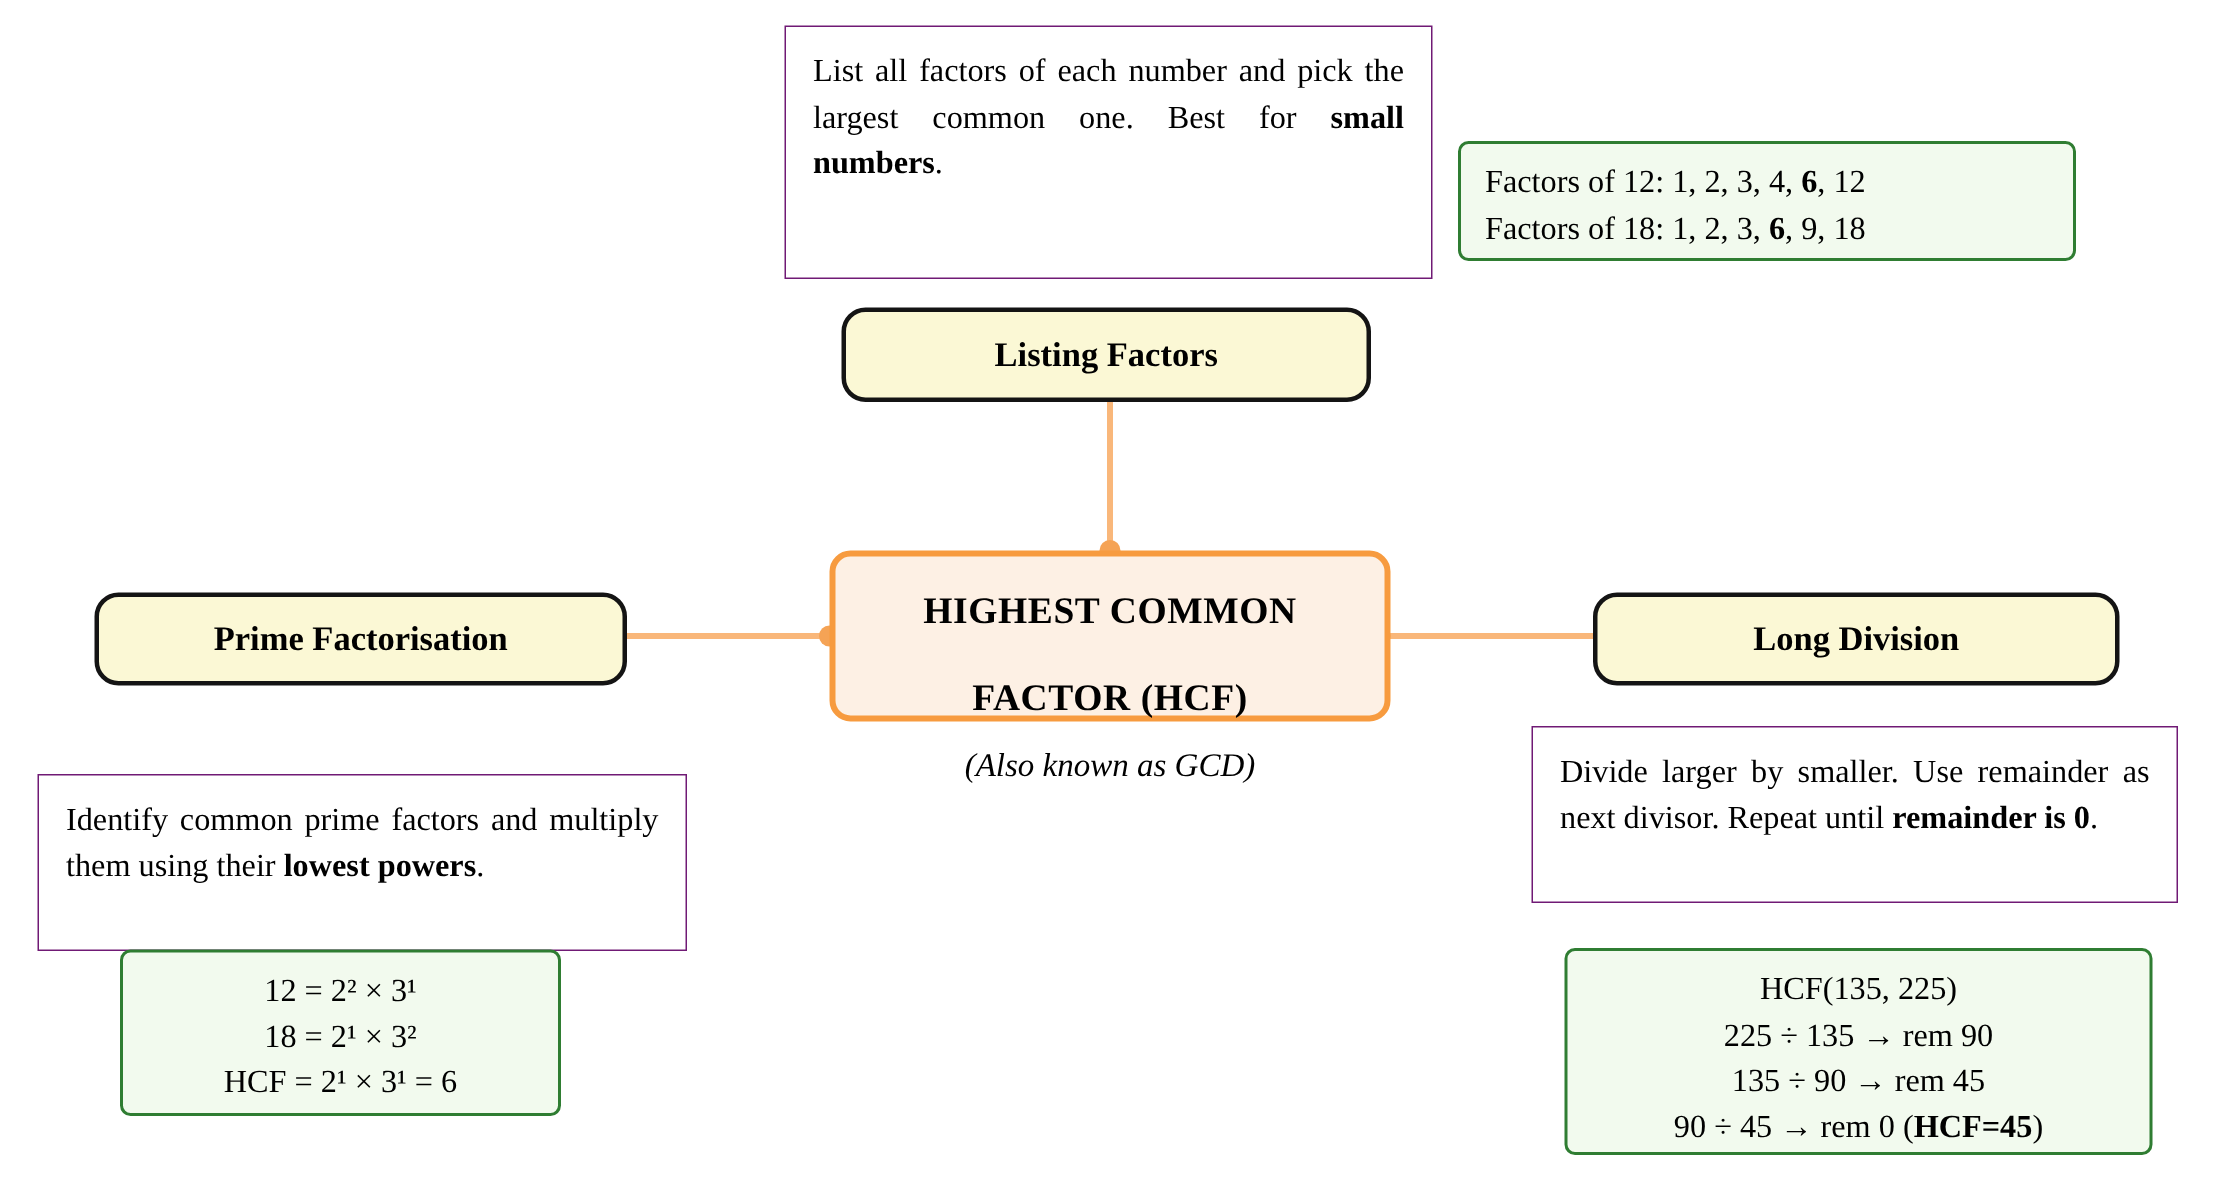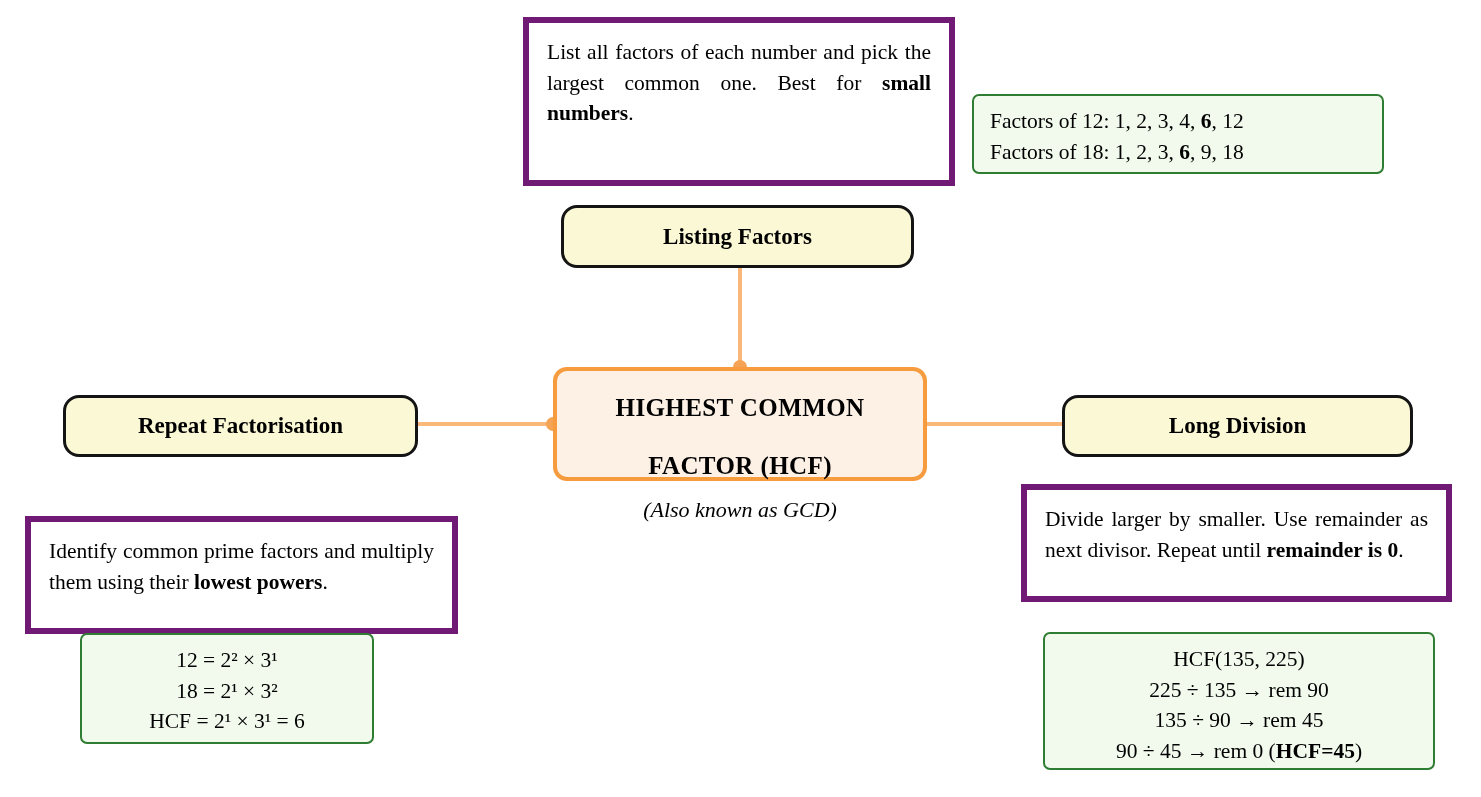--- a/index.html
+++ b/index.html
@@ -89,21 +89,21 @@
   }
   #node-listing   { left: 561px;  top: 205px; width: 353px; height: 63px; }
   #node-prime     { left: 63px;   top: 395px; width: 355px; height: 62px; }
   #node-longdiv   { left: 1062px; top: 395px; width: 351px; height: 62px; }
 
   
   .desc-box {
     position: absolute;
     box-sizing: border-box;
     background: #ffffff;
-    border: 6px solid #701a75;
+    border: 1px solid #701a75;
     font-size: 21.5px;
     line-height: 1.42;
     text-align: justify;
     text-align-last: left;
     padding: 14px 18px 12px 18px;
     z-index: 3;
   }
   #desc-listing { left: 523px;  top: 17px;  width: 432px; height: 169px; }
   #desc-prime   { left: 25px;   top: 480px; width: 433px; height: 118px; margin-top: 36px; }
   #desc-longdiv { left: 1021px; top: 484px; width: 431px; height: 118px; }
@@ -163,21 +163,21 @@
   <div class="desc-box" id="desc-listing">
     <span>List all factors of each number and pick the largest common one. Best for </span><b>small numbers</b><span>.</span>
   </div>
 
   <div class="ex-box" id="ex-listing">
     <div class="exline"><span>Factors of 12:</span><span> 1, 2, 3, 4, </span><b>6</b><span>, 12</span></div>
     <div class="exline"><span>Factors of 18:</span><span> 1, 2, 3, </span><b>6</b><span>, 9, 18</span></div>
   </div>
 
   <div class="node-branch" id="node-prime">
-    <span>Repeat Factorisation</span>
+    <span>Prime Factorisation</span>
   </div>
 
   <div class="desc-box" id="desc-prime">
     <span>Identify common prime factors and multiply them using their </span><b>lowest powers</b><span>.</span>
   </div>
 
   <div class="ex-box" id="ex-prime">
     <div class="exline">12 = 2² × 3¹</div>
     <div class="exline">18 = 2¹ × 3²</div>
     <div class="exline">HCF = 2¹ × 3¹ = 6</div>

